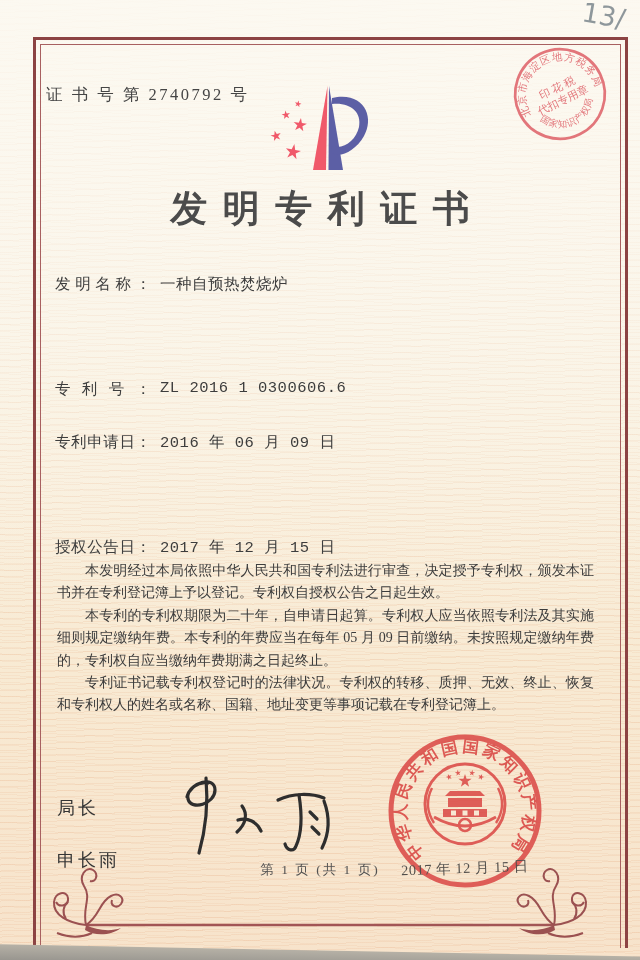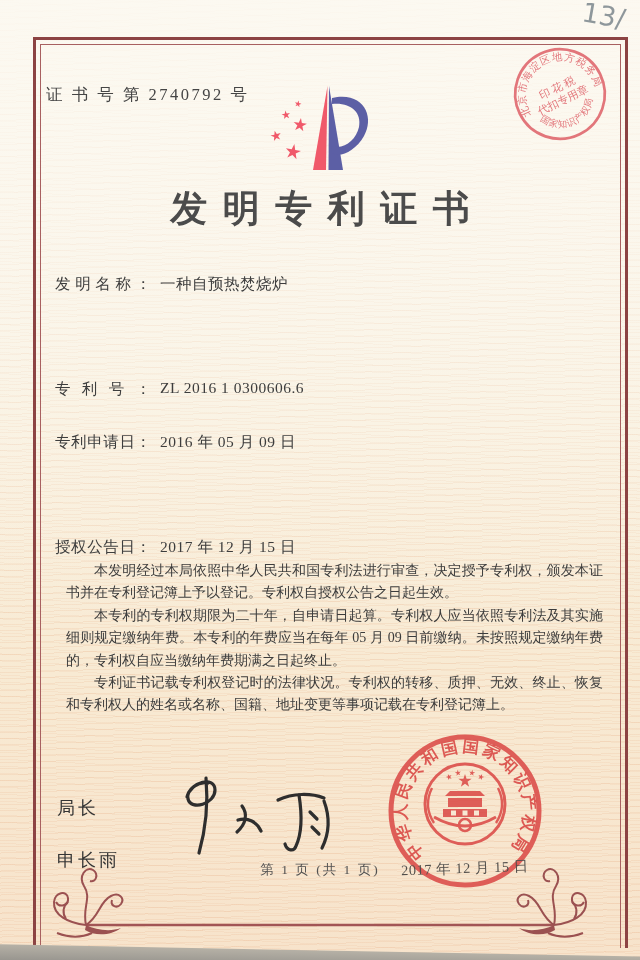--- a/index.html
+++ b/index.html
@@ -16,24 +16,24 @@
   .frame{position:absolute;left:33px;top:37px;width:589px;height:908px;
     border:3px solid #8c4343;border-bottom:none;}
   .frame-inner{position:absolute;left:4px;top:4px;right:4px;bottom:0;
     border:1px solid #a86060;border-bottom:none;}
   .pencil{position:absolute;left:582px;top:0px;font-size:27px;color:#8e979b;
     transform:rotate(10deg);font-family:"DejaVu Sans",sans-serif;}
   .certno{position:absolute;left:46px;top:84px;font-size:16.5px;letter-spacing:2.5px;color:#454545;text-align:center;}
   .logo{position:absolute;left:266px;top:82px;}
   .title{position:absolute;left:0;top:184px;width:100%;text-align:center;
     font-size:37px;font-weight:600;color:#4b4b4b;letter-spacing:.42em;text-indent:.42em;}
-  .frow{position:absolute;left:55px;right:48px;font-size:15.5px;color:#3d3d3d;white-space:nowrap;}
+  .frow{position:absolute;left:55px;right:48px;font-size:15.5px;color:#3d3d3d;white-space:nowrap;font-family:Liberation Mono, monospace;}
   .flabel{display:inline-block;width:96px;text-align:justify;text-align-last:justify;vertical-align:top;}
   .fvalue{margin-left:9px;letter-spacing:.5px;}
-  .paras{position:absolute;left:66px;top:560px;width:537px;font-size:14px;line-height:22.4px;
+  .paras{position:absolute;left:57px;top:560px;width:537px;font-size:14px;line-height:22.4px;
     color:#3c3c3c;text-align:justify;}
   .paras p{margin:0;text-indent:2em;}
   .signer{position:absolute;left:57px;font-family:"DejaVu Sans","Liberation Sans",sans-serif;
     font-size:18px;letter-spacing:3px;color:#343434;}
   .sig{position:absolute;left:160px;top:770px;}
   .sealwrap{position:absolute;left:386px;top:732px;}
   .stampwrap{position:absolute;left:510px;top:44px;}
   .ornament{position:absolute;left:40px;top:845px;}
   .footer{position:absolute;left:0;top:861px;width:100%;text-align:center;
     font-size:13.5px;letter-spacing:2px;color:#525252;}
@@ -76,21 +76,21 @@
 
   <div class="title">发明专利证书</div>
 
   <div class="frow" style="top:274px">
     <span class="flabel">发明名称：</span><span class="fvalue">一种自预热焚烧炉</span>
   </div>
   <div class="frow" style="top:379px">
     <span class="flabel">专利号：</span><span class="fvalue">ZL 2016 1 0300606.6</span>
   </div>
   <div class="frow" style="top:432px">
-    <span class="flabel">专利申请日：</span><span class="fvalue">2016 年 05 月 09 日</span>
+    <span class="flabel">专利申请日：</span><span class="fvalue">2016 年 06 月 09 日</span>
   </div>
   <div class="frow" style="top:537px">
     <span class="flabel">授权公告日：</span><span class="fvalue">2017 年 12 月 15 日</span>
   </div>
 
   <div class="paras">
     <p>本发明经过本局依照中华人民共和国专利法进行审查，决定授予专利权，颁发本证书并在专利登记簿上予以登记。专利权自授权公告之日起生效。</p>
     <p>本专利的专利权期限为二十年，自申请日起算。专利权人应当依照专利法及其实施细则规定缴纳年费。本专利的年费应当在每年 05 月 09 日前缴纳。未按照规定缴纳年费的，专利权自应当缴纳年费期满之日起终止。</p>
     <p>专利证书记载专利权登记时的法律状况。专利权的转移、质押、无效、终止、恢复和专利权人的姓名或名称、国籍、地址变更等事项记载在专利登记簿上。</p>
   </div>

